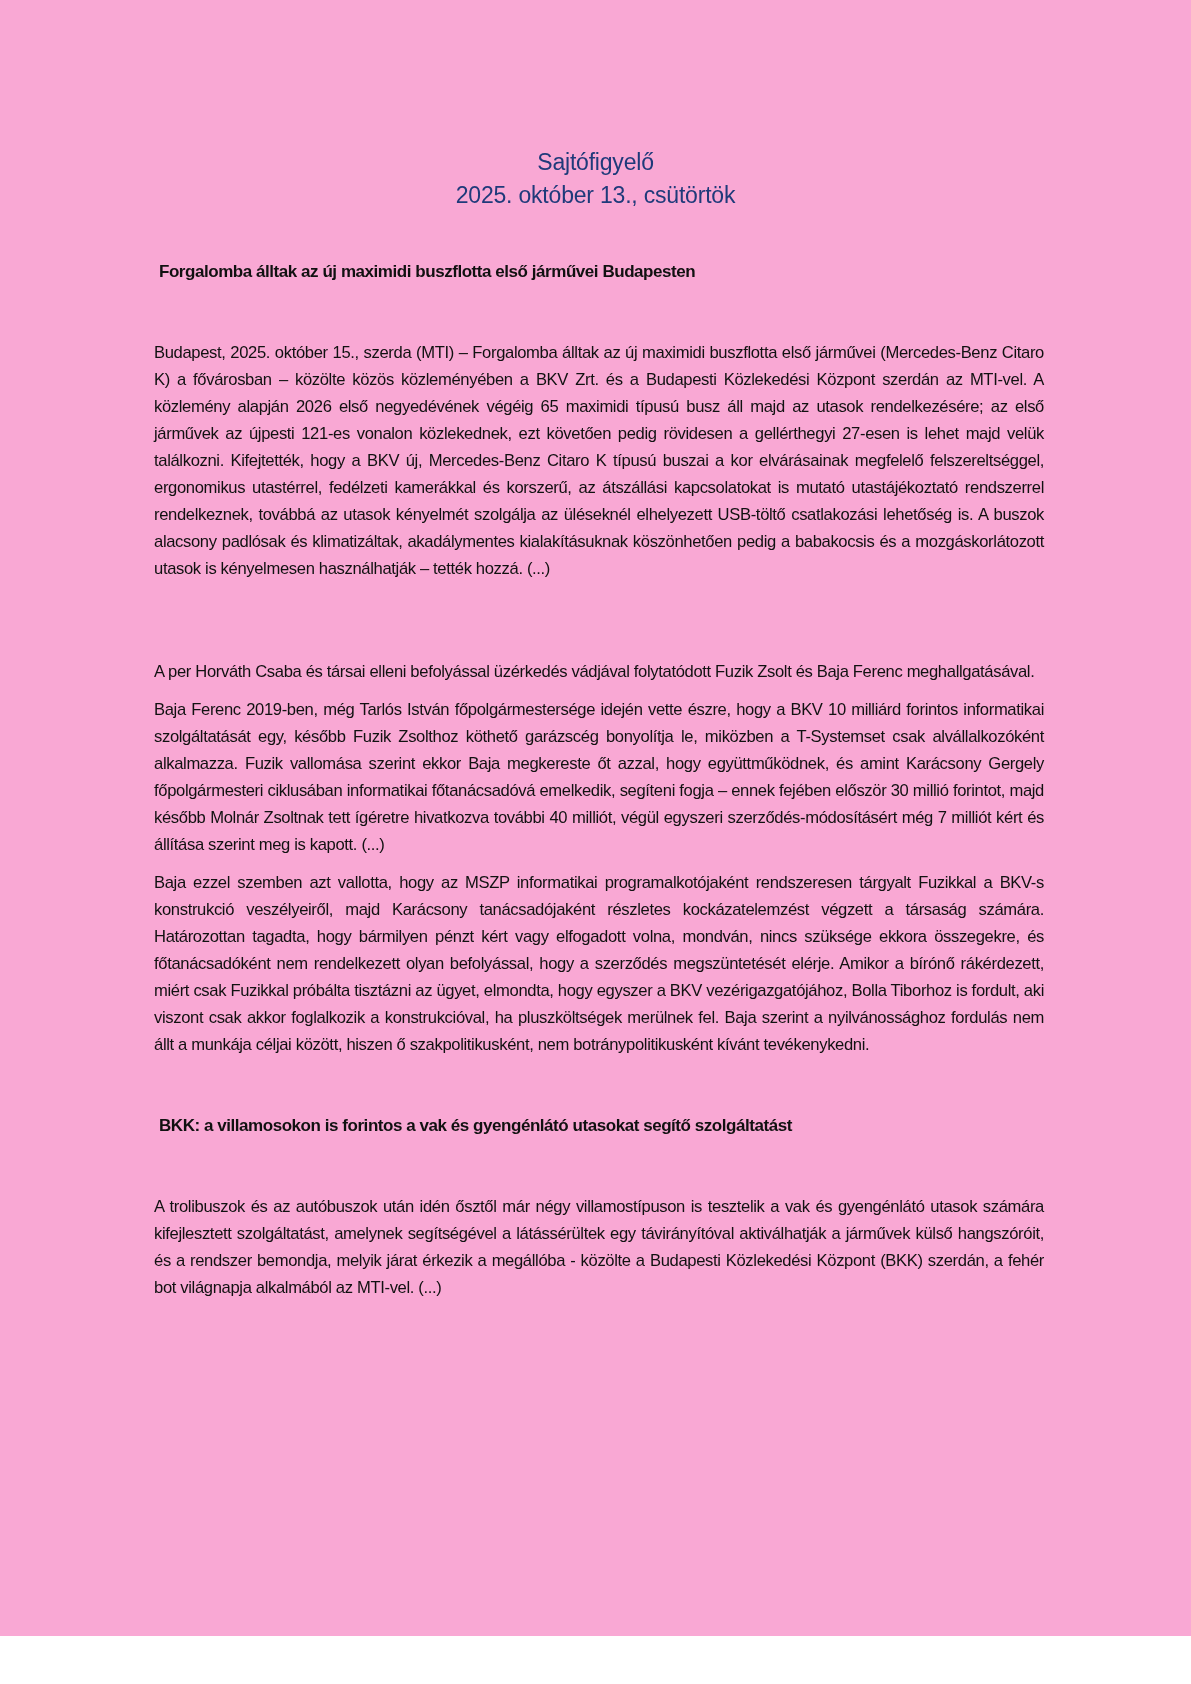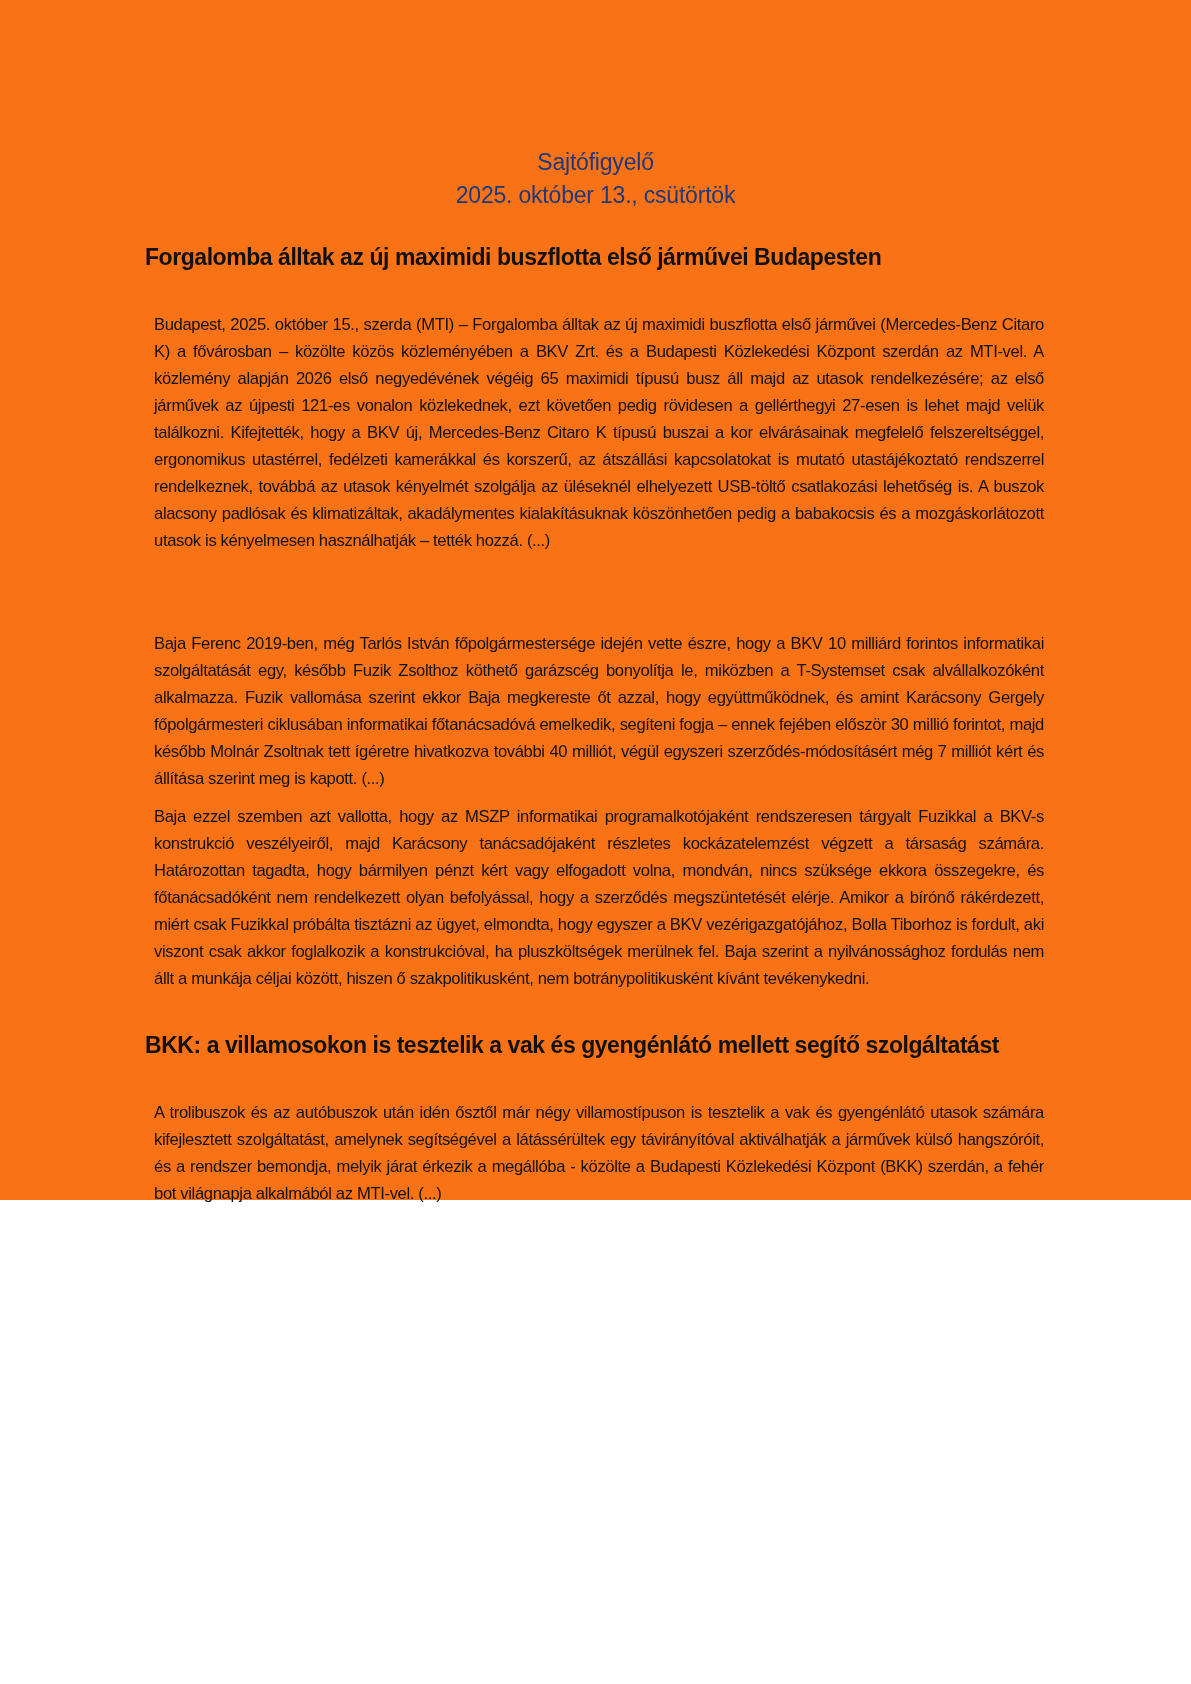--- a/index.html
+++ b/index.html
@@ -1,31 +1,31 @@
 <!DOCTYPE html>
 <html><head>
   <meta charset="utf-8">
   <style>
     html, body { margin: 0; padding: 0; background: #ffffff; }
     body { width: 1191px; height: 1684px; position: relative; overflow: hidden; }
     .page {
-      position: absolute; left: 0; top: 0; width: 1191px; height: 1200px; background: #f97316;
+      position: absolute; left: 0; top: 0; width: 1191px; height: 1636px; background: #f9a8d4;
     }
     .title-block {
       position: absolute; top: 146px; left: 0; width: 1191px; text-align: center;
       color: #1f3a7a; font-family: "Liberation Sans", sans-serif;
       font-size: 23px; line-height: 33px; letter-spacing: -0.2px;
     }
     .content {
       position: absolute; left: 143px; top: 242px; width: 912px;
       font-family: "Liberation Sans", sans-serif; color: #111;
       font-size: 16.6px; line-height: 27px; letter-spacing: -0.35px;
     }
     .headline {
-      font-weight: bold; font-size: 23px; letter-spacing: -0.45px; margin: 2px;
+      font-weight: bold; font-size: 17px; letter-spacing: -0.45px; margin: 16px;
       text-align: justify;
     }
     .para { margin: 11px; text-align: justify; }
     .gap { height: 27px; }
   </style>
 </head>
 <body>
 
 <div class="page">
   <div class="title-block">
@@ -35,23 +35,24 @@
 
   <div class="content">
     <section>
       <p class="headline">Forgalomba álltak az új maximidi buszflotta első járművei Budapesten</p>
       <div class="gap"></div>
       <p class="para">Budapest, 2025. október 15., szerda (MTI) – Forgalomba álltak az új maximidi buszflotta első járművei (Mercedes-Benz Citaro K) a fővárosban – közölte közös közleményében a BKV Zrt. és a Budapesti Közlekedési Központ szerdán az MTI-vel. A közlemény alapján 2026 első negyedévének végéig 65 maximidi típusú busz áll majd az utasok rendelkezésére; az első járművek az újpesti 121-es vonalon közlekednek, ezt követően pedig rövidesen a gellérthegyi 27-esen is lehet majd velük találkozni. Kifejtették, hogy a BKV új, Mercedes-Benz Citaro K típusú buszai a kor elvárásainak megfelelő felszereltséggel, ergonomikus utastérrel, fedélzeti kamerákkal és korszerű, az átszállási kapcsolatokat is mutató utastájékoztató rendszerrel rendelkeznek, továbbá az utasok kényelmét szolgálja az üléseknél elhelyezett USB-töltő csatlakozási lehetőség is. A buszok alacsony padlósak és klimatizáltak, akadálymentes kialakításuknak köszönhetően pedig a babakocsis és a mozgáskorlátozott utasok is kényelmesen használhatják – tették hozzá. (...)</p>
     </section>
     <div class="gap"></div>
     <section>
       <div class="gap"></div>
+      <p class="para">A per Horváth Csaba és társai elleni befolyással üzérkedés vádjával folytatódott Fuzik Zsolt és Baja Ferenc meghallgatásával.</p>
       <p class="para">Baja Ferenc 2019-ben, még Tarlós István főpolgármestersége idején vette észre, hogy a BKV 10 milliárd forintos informatikai szolgáltatását egy, később Fuzik Zsolthoz köthető garázscég bonyolítja le, miközben a T-Systemset csak alvállalkozóként alkalmazza. Fuzik vallomása szerint ekkor Baja megkereste őt azzal, hogy együttműködnek, és amint Karácsony Gergely főpolgármesteri ciklusában informatikai főtanácsadóvá emelkedik, segíteni fogja – ennek fejében először 30 millió forintot, majd később Molnár Zsoltnak tett ígéretre hivatkozva további 40 milliót, végül egyszeri szerződés-módosításért még 7 milliót kért és állítása szerint meg is kapott. (...)</p>
       <p class="para">Baja ezzel szemben azt vallotta, hogy az MSZP informatikai programalkotójaként rendszeresen tárgyalt Fuzikkal a BKV-s konstrukció veszélyeiről, majd Karácsony tanácsadójaként részletes kockázatelemzést végzett a társaság számára. Határozottan tagadta, hogy bármilyen pénzt kért vagy elfogadott volna, mondván, nincs szüksége ekkora összegekre, és főtanácsadóként nem rendelkezett olyan befolyással, hogy a szerződés megszüntetését elérje. Amikor a bírónő rákérdezett, miért csak Fuzikkal próbálta tisztázni az ügyet, elmondta, hogy egyszer a BKV vezérigazgatójához, Bolla Tiborhoz is fordult, aki viszont csak akkor foglalkozik a konstrukcióval, ha pluszköltségek merülnek fel. Baja szerint a nyilvánossághoz fordulás nem állt a munkája céljai között, hiszen ő szakpolitikusként, nem botránypolitikusként kívánt tevékenykedni.</p>
     </section>
     <div class="gap"></div>
     <section>
-      <p class="headline">BKK: a villamosokon is tesztelik a vak és gyengénlátó mellett segítő szolgáltatást</p>
+      <p class="headline">BKK: a villamosokon is forintos a vak és gyengénlátó utasokat segítő szolgáltatást</p>
       <div class="gap"></div>
       <p class="para">A trolibuszok és az autóbuszok után idén ősztől már négy villamostípuson is tesztelik a vak és gyengénlátó utasok számára kifejlesztett szolgáltatást, amelynek segítségével a látássérültek egy távirányítóval aktiválhatják a járművek külső hangszóróit, és a rendszer bemondja, melyik járat érkezik a megállóba - közölte a Budapesti Közlekedési Központ (BKK) szerdán, a fehér bot világnapja alkalmából az MTI-vel. (...)</p>
     </section>
   </div>
 </div>
 
 </body></html>

